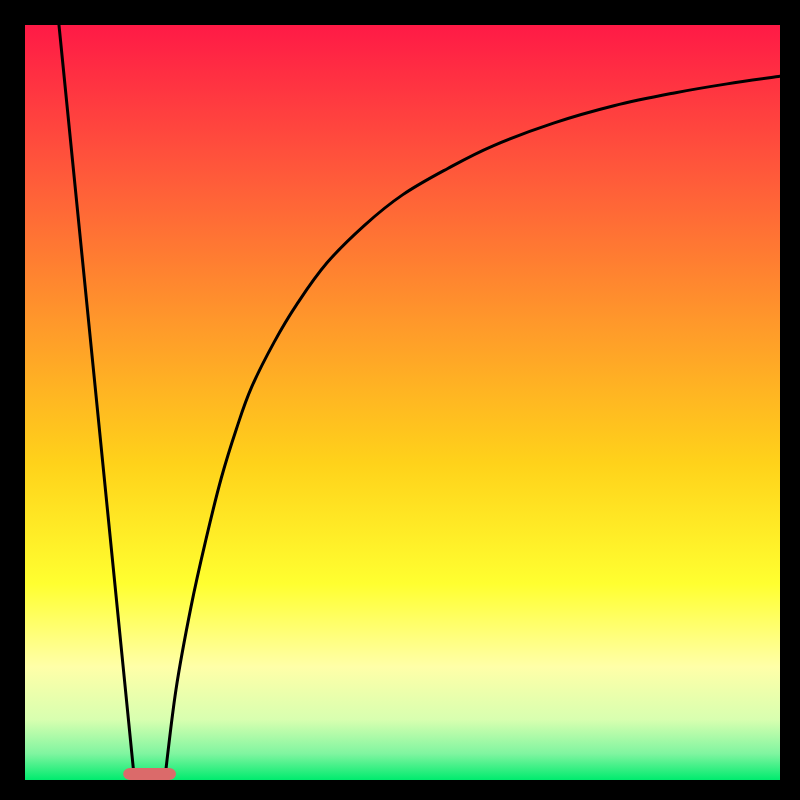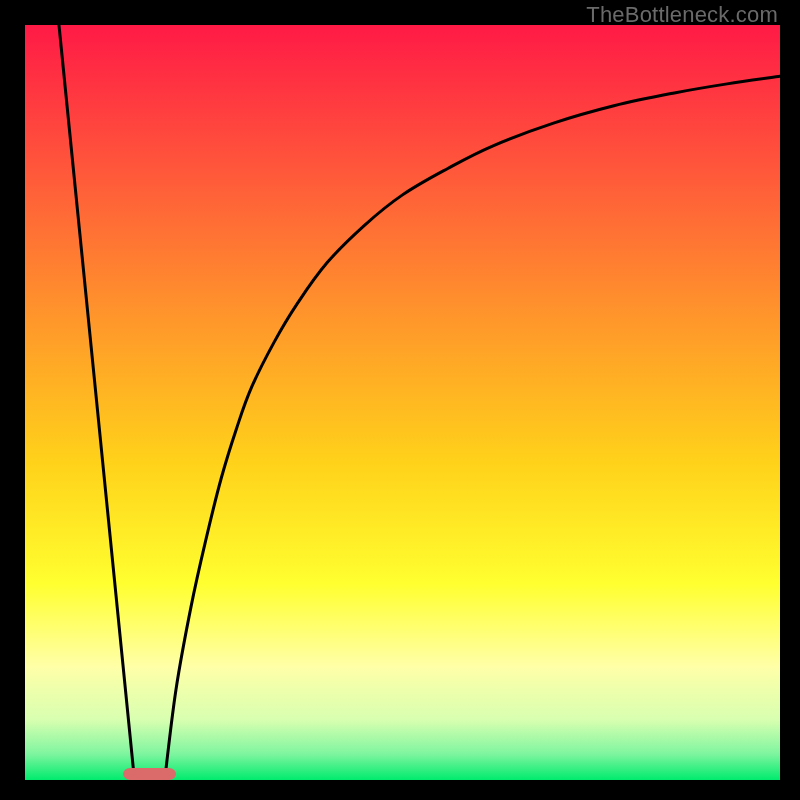--- a/index.html
+++ b/index.html
@@ -56,14 +56,13 @@
             <stop offset="96.5%" stop-color="#80f5a0"></stop>
             <stop offset="100%" stop-color="#00eb6e"></stop>
           </linearGradient>
       </defs>
       <rect id="bg-rect" x="0" y="0" width="755" height="755" fill="url(#bg-grad)"></rect>
       <path id="left-line" fill="none" stroke="#000" stroke-width="3" stroke-linecap="round" d="M33.975,0L109.475,755"></path>
       <path id="right-curve" fill="none" stroke="#000" stroke-width="3" stroke-linecap="round" stroke-linejoin="round" d="M139.675,755C141.7135,738.692 146.2435,695.6569999999999 151,664.4C155.7565,633.143 160.664,608.53 166.1,581.35C171.536,554.1700000000001 175.76399999999998,536.5029999999999 181.2,513.4C186.636,490.29699999999997 190.864,472.70550000000003 196.3,453C201.73600000000002,433.29449999999997 205.96400000000003,420.23299999999995 211.40000000000003,403.92499999999995C216.83600000000004,387.61699999999996 219.705,378.02849999999995 226.5,362.4C233.295,346.7715 240.996,332.04900000000004 249.15,317.1C257.30400000000003,302.151 262.28700000000003,293.6195 271.8,279.35C281.313,265.08050000000003 289.769,252.09449999999993 302,237.82499999999993C314.231,223.55549999999994 326.16,212.30600000000004 339.75,200.07500000000005C353.34,187.84400000000005 362.551,180.06750000000002 377.5,169.875C392.449,159.68249999999998 406.4920000000001,152.28349999999992 422.80000000000007,143.44999999999993C439.10800000000006,134.61649999999995 449.074,128.95400000000006 468.1,120.80000000000007C487.12600000000003,112.64600000000007 506.75600000000003,105.3527 528.5,98.14999999999998C550.244,90.94729999999996 567.156,86.22099999999998 588.9,80.78499999999997C610.644,75.34899999999996 628.915,71.89109999999992 649.3,67.94999999999993C669.685,64.00889999999994 683.1240000000001,61.87979999999999 702.1500000000001,58.889999999999986C721.176,55.900199999999984 745.487,52.69899999999993 755,51.33999999999992"></path>
       <rect id="marker" x="98.15" y="742.9200000000001" width="52.85000000000001" height="12.08" rx="6.795000000000001" fill="#db6a6a"></rect>
     </svg>
   </div>
-  <div class="watermark">TheBottleneck.com</div>
 </div>
 
 </body></html>

